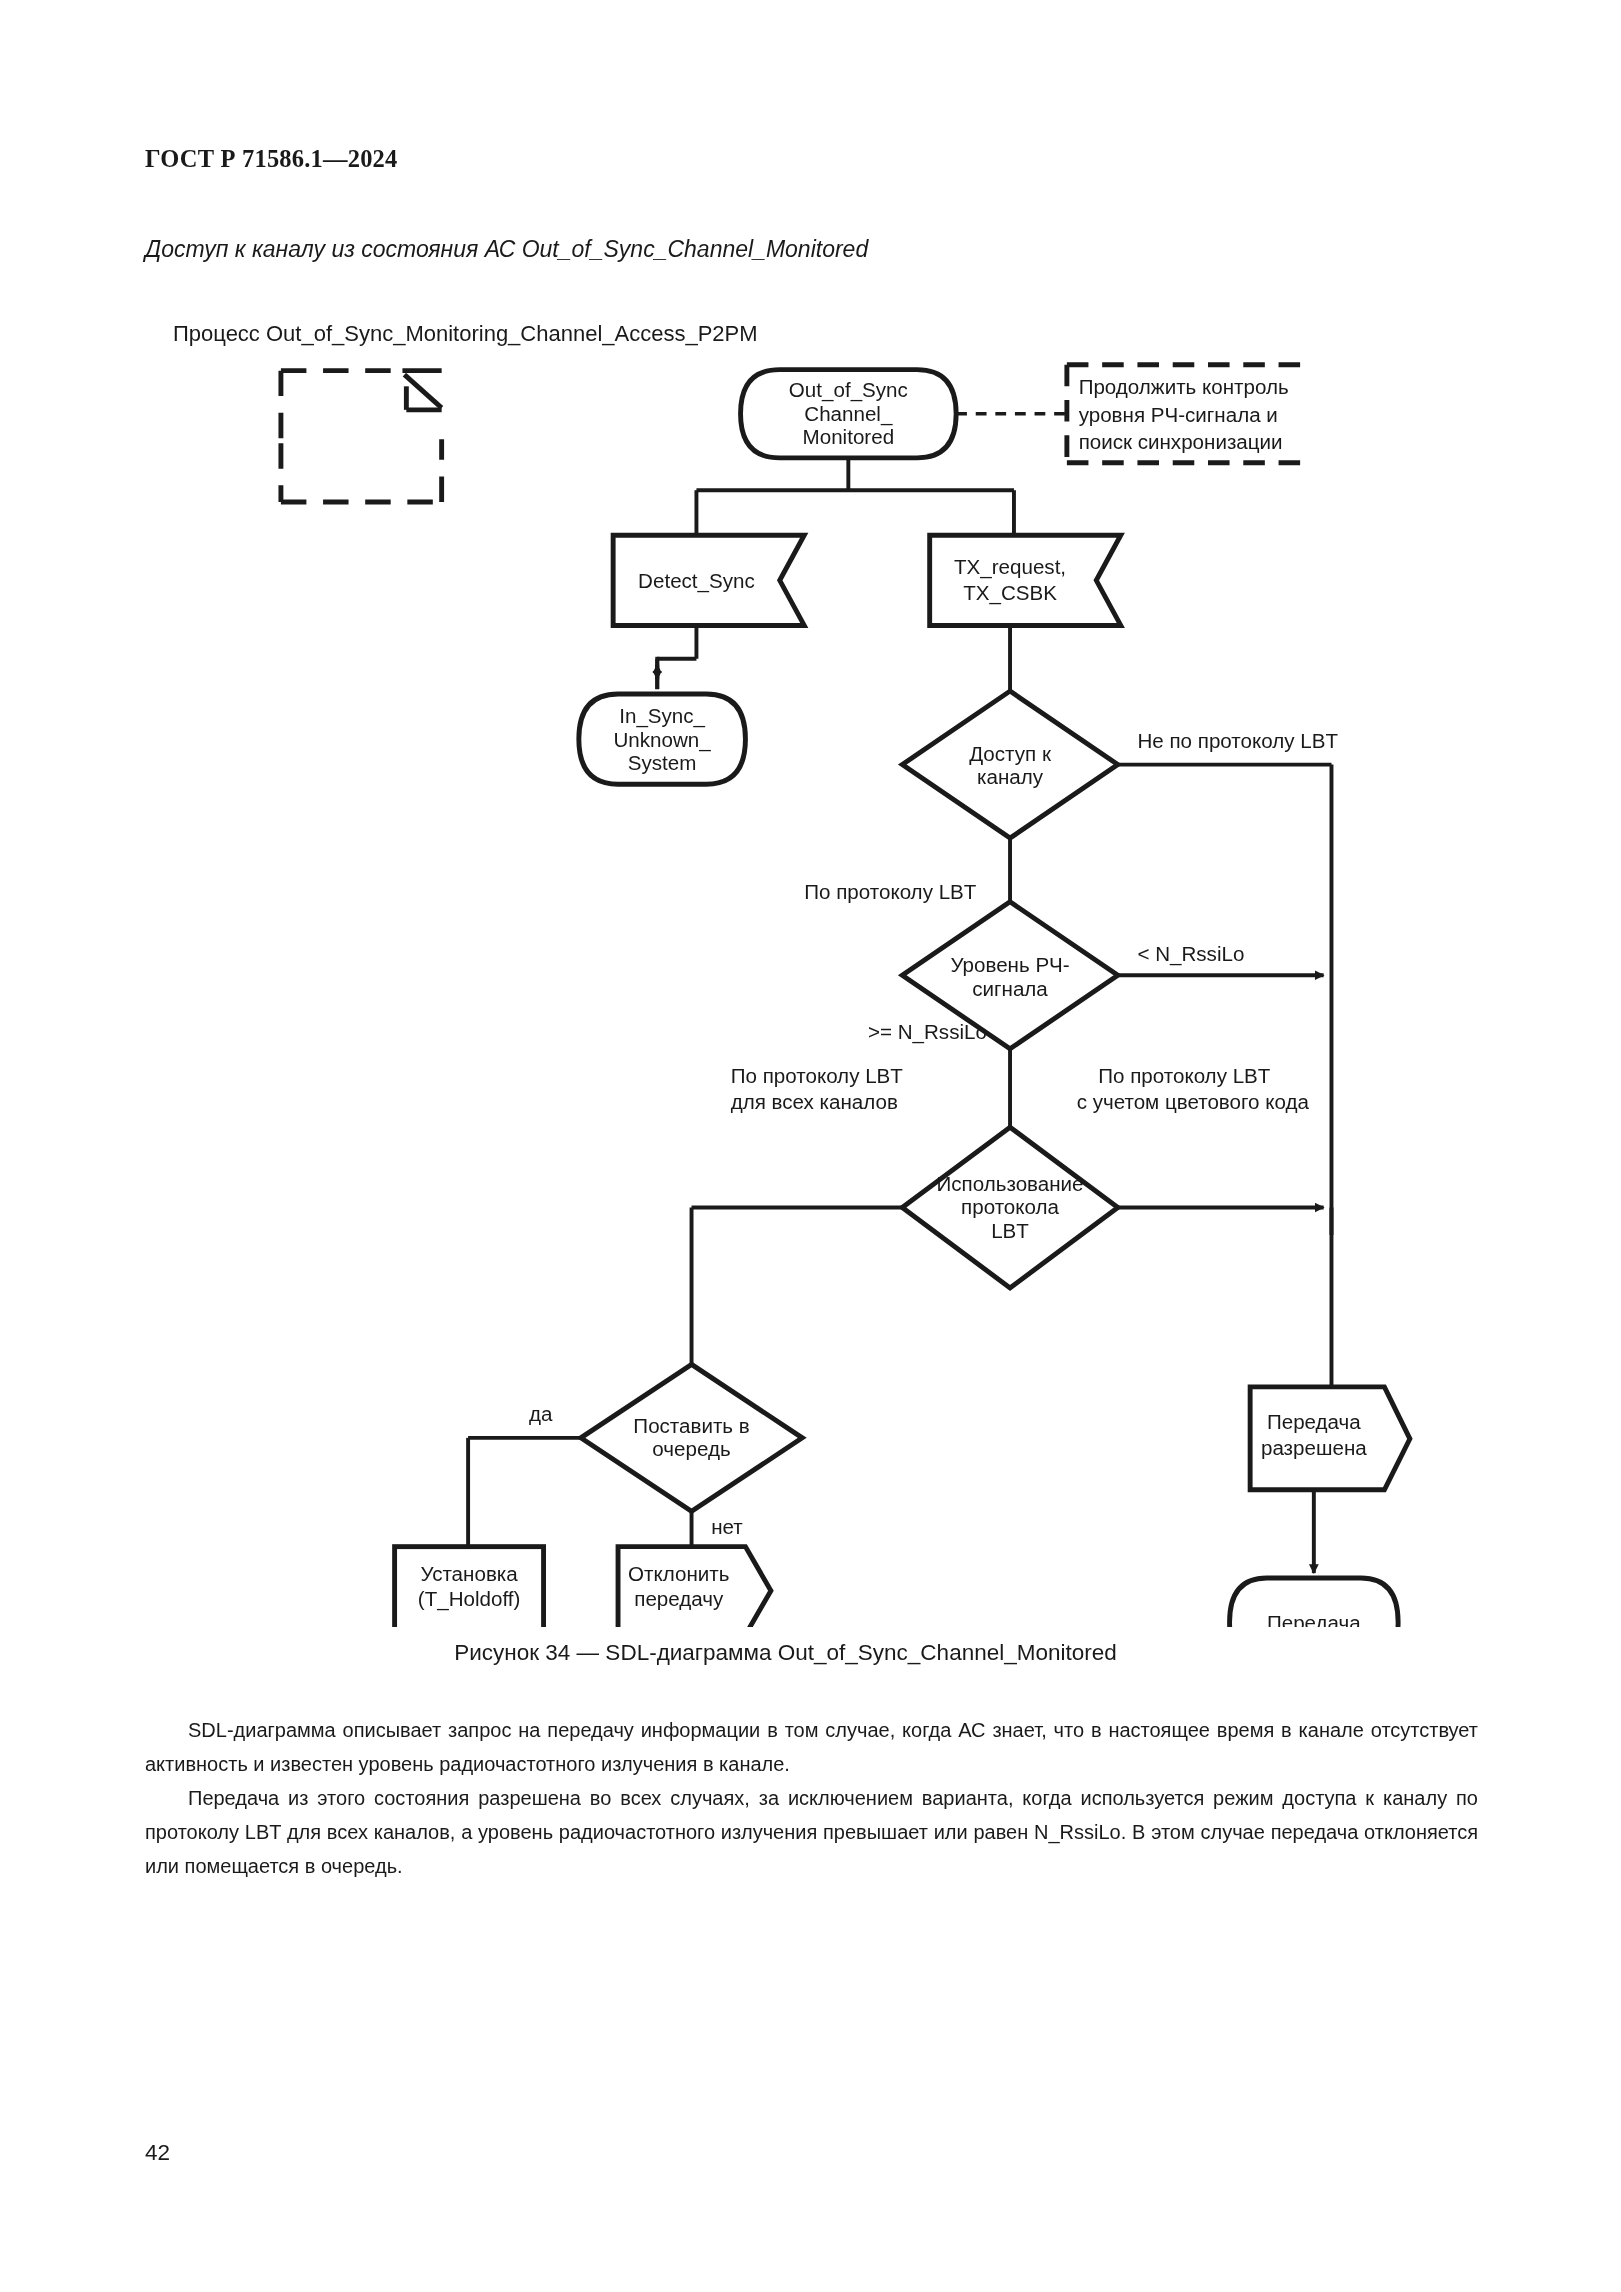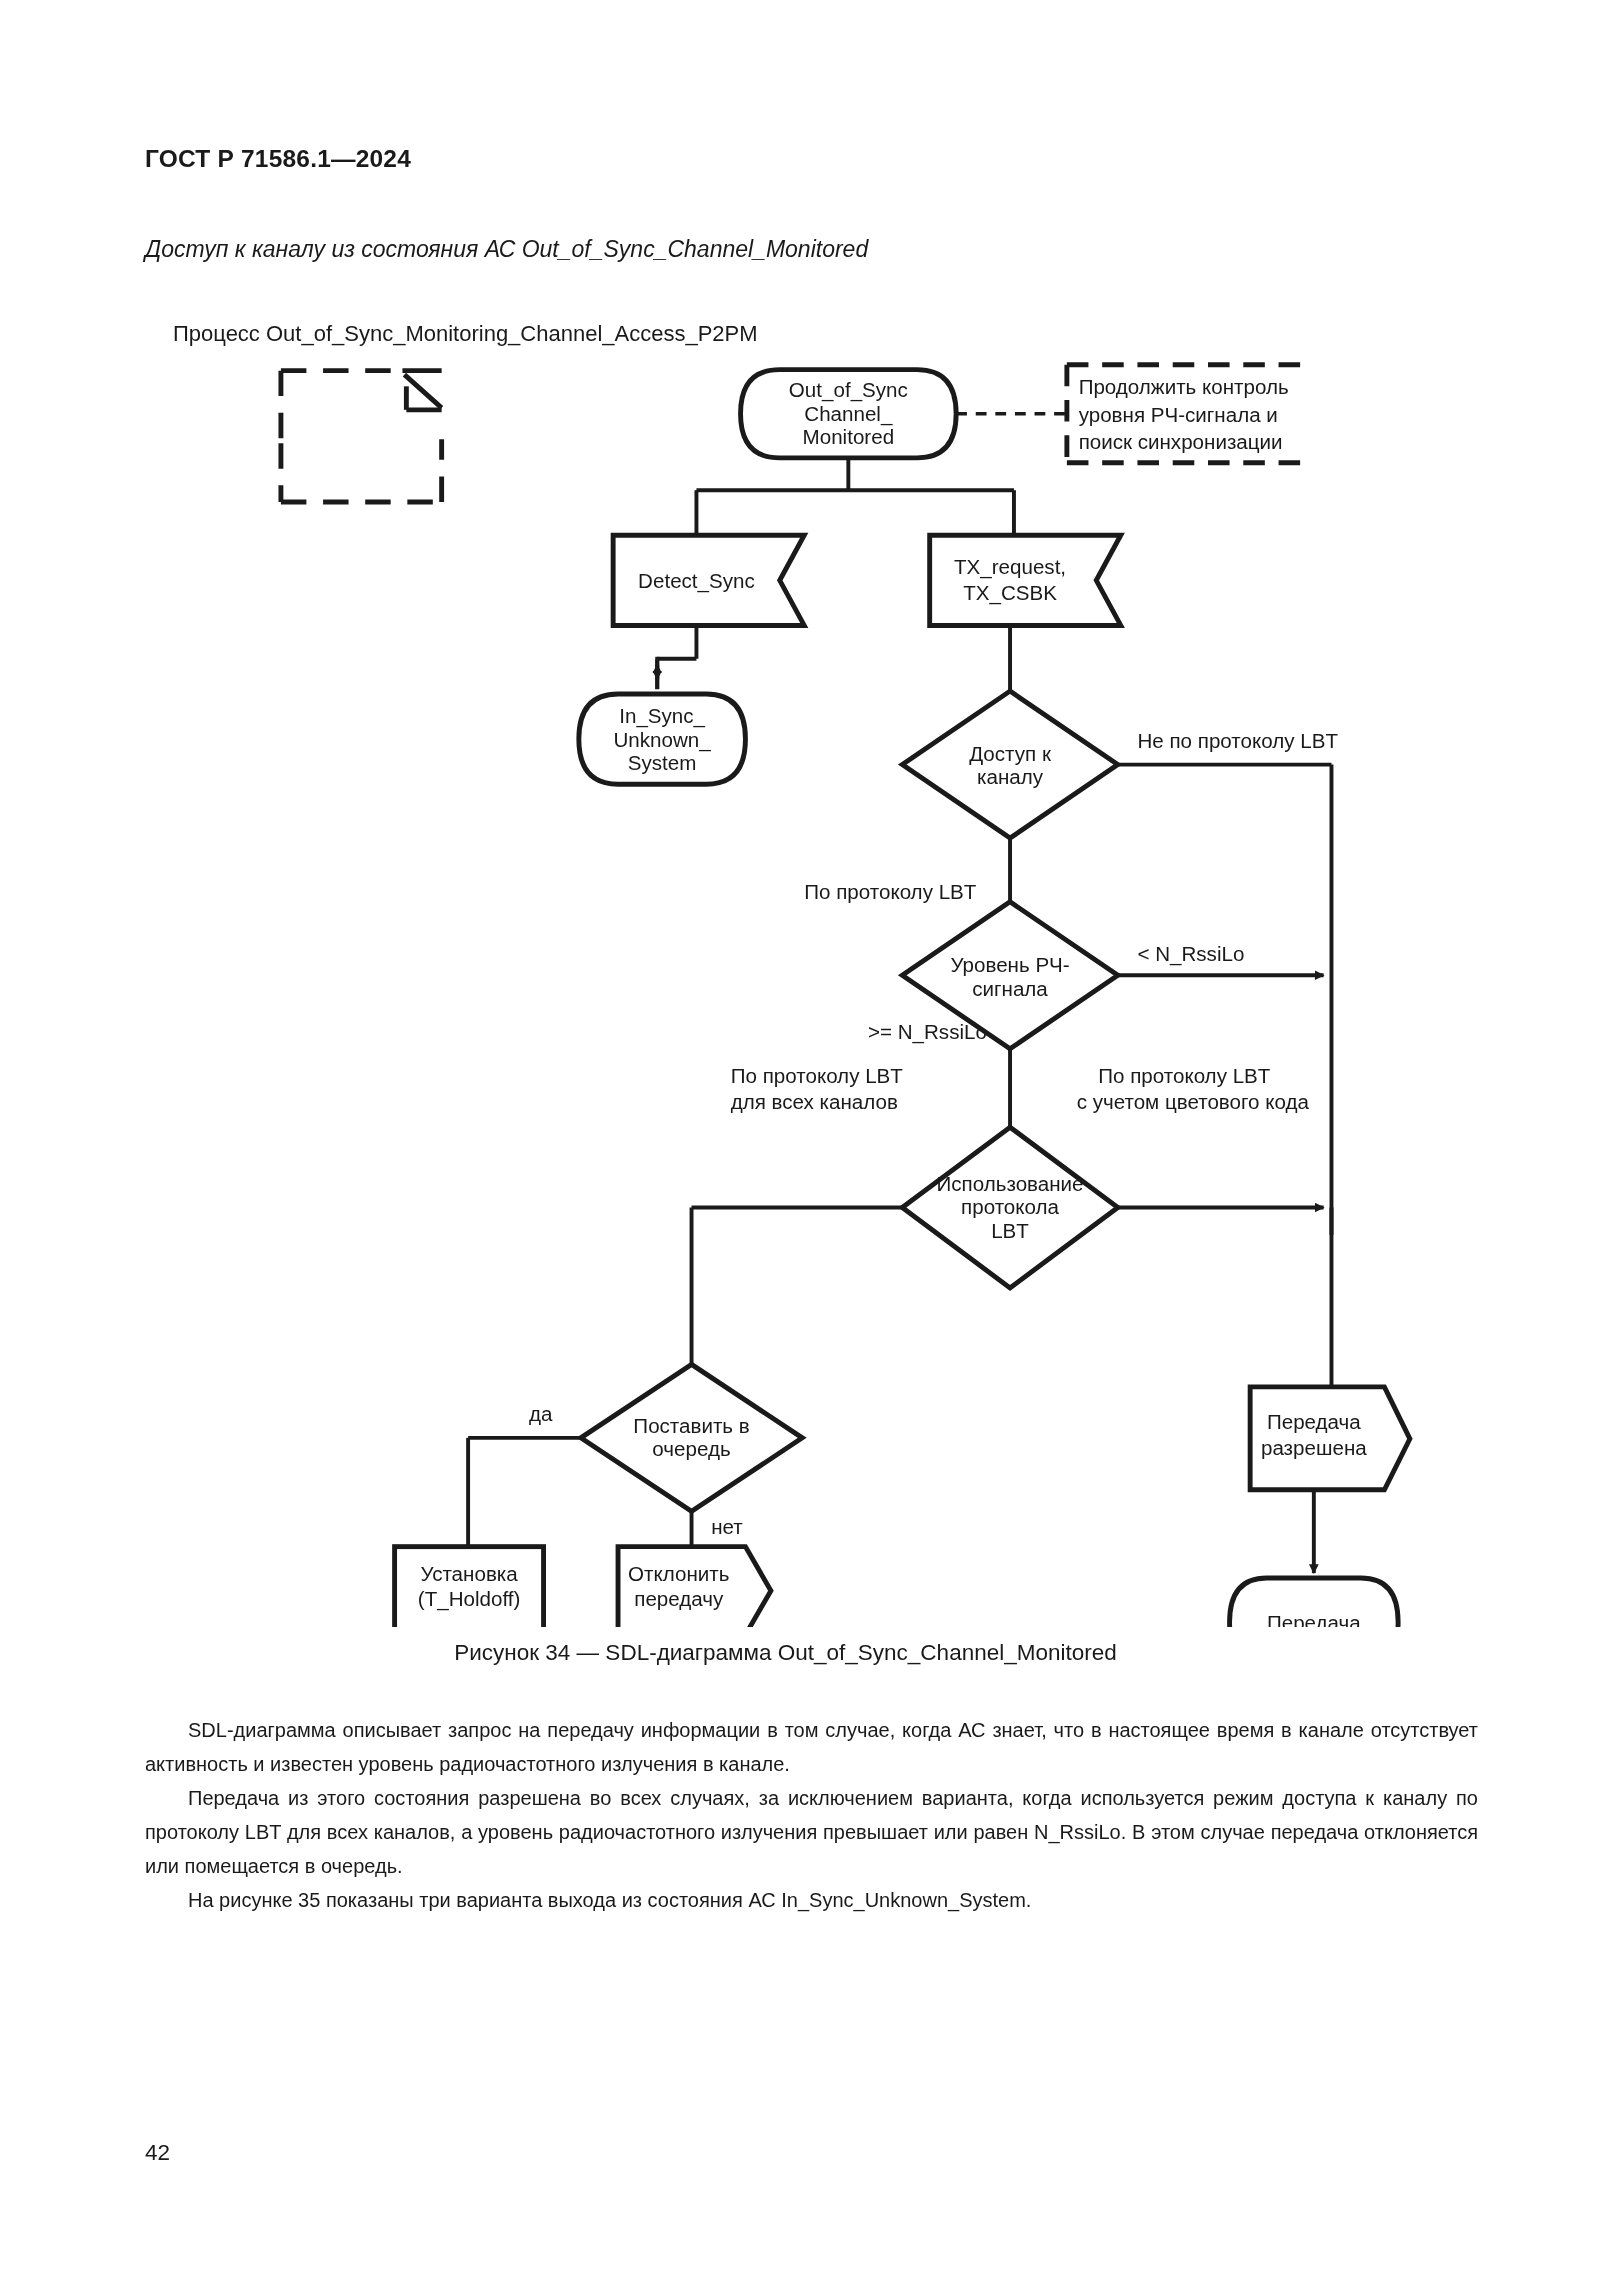--- a/index.html
+++ b/index.html
@@ -22,20 +22,21 @@
     box-sizing: border-box;
   }
   .doc-header {
     position: absolute;
     left: 145px;
     top: 145px;
     font-size: 24.5px;
     font-weight: bold;
     letter-spacing: 0.2px;
     white-space: nowrap;
+    font-family: Liberation Serif, serif;
   }
   .intro-block {
     position: absolute;
     left: 145px;
     top: 233px;
     width: 1333px;
   }
   .intro-italic {
     font-style: italic;
     font-size: 23px;
@@ -322,19 +323,18 @@
       </g>
 
     </svg>
   </div>
 
   <div class="fig-caption">Рисунок 34 — SDL-диаграмма Out_of_Sync_Channel_Monitored</div>
 
   <div class="body-block">
     <p class="para indent">SDL-диаграмма описывает запрос на передачу информации в том случае, когда АС знает, что в настоящее время в канале отсутствует активность и известен уровень радиочастотного излучения в канале.</p>
     <p class="para indent">Передача из этого состояния разрешена во всех случаях, за исключением варианта, когда используется режим доступа к каналу по протоколу LBT для всех каналов, а уровень радиочастотного излучения превышает или равен N_RssiLo. В этом случае передача отклоняется или помещается в очередь.</p>
-    <p class="para indent">На рисунке 35 показаны три варианта выхода из состояния АС In_Sync_Unknown_System.</p>
   </div>
 
   <div class="page-number">42</div>
 
 </div>
 
 
 </body></html>

